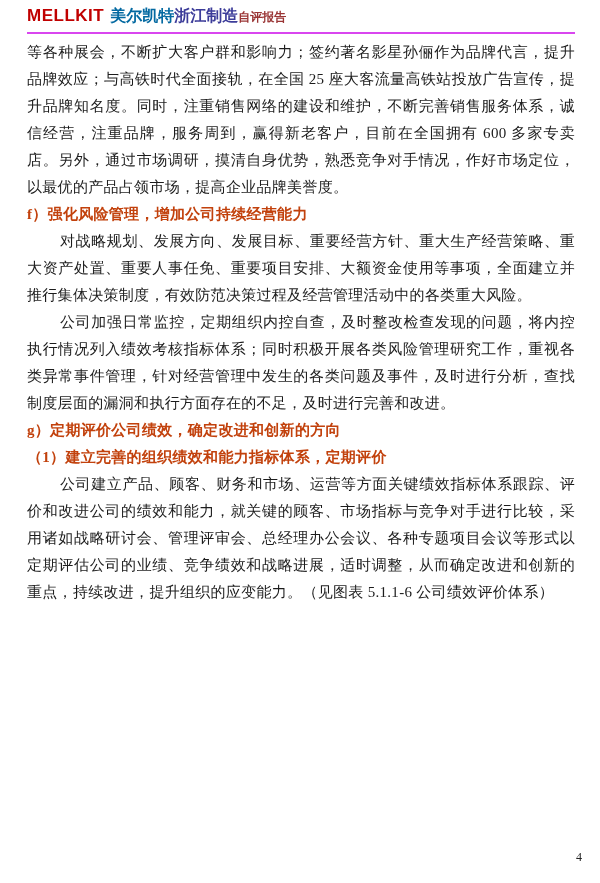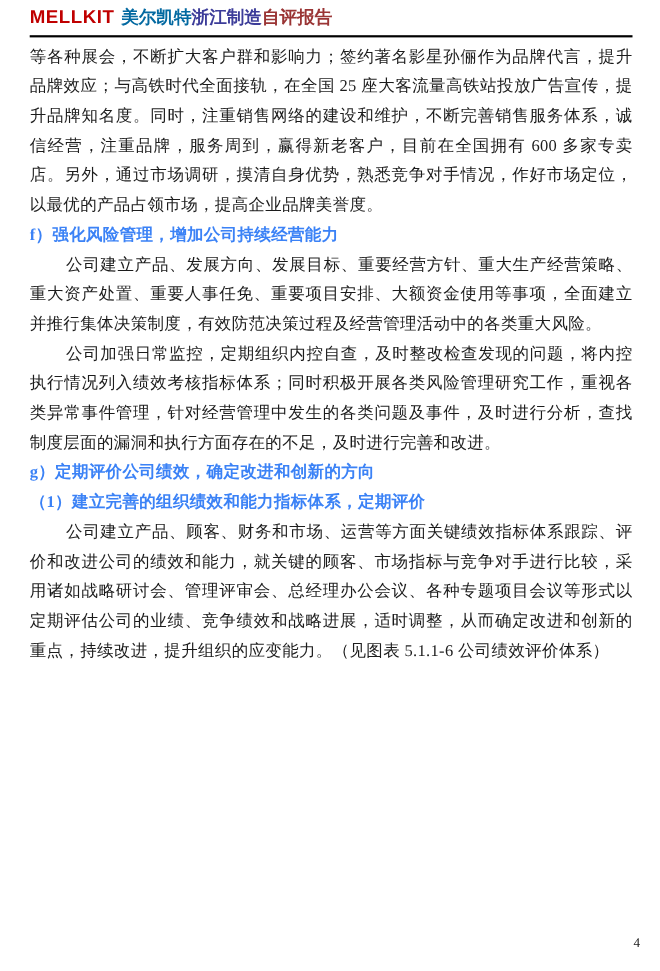--- a/index.html
+++ b/index.html
@@ -11,21 +11,21 @@
     overflow: hidden;
   }
   .page {
     position: absolute;
     left: 27px; top: 6px;
     width: 548px;
   }
   .doc-header {
     display: flex;
     align-items: baseline;
-    border-bottom: 2px solid #000000;
+    border-bottom: 2px solid #d946ef;
     padding-bottom: 5px;
   }
   .logo-en {
     font-family: "Liberation Sans", sans-serif;
     font-weight: bold;
     font-size: 17px;
     color: #c00000;
     letter-spacing: 0.5px;
   }
   .logo-cn {
@@ -33,37 +33,37 @@
     color: #0369a1;
     margin-left: 6px;
     font-weight: bold;
   }
   .title-blue {
     font-size: 16px;
     color: #3c3c99;
     font-weight: bold;
   }
   .title-red {
-    font-size: 16px;
+    font-size: 12px;
     color: #9a3535;
     font-weight: bold;
   }
   .doc-body {
     margin-top: 5px;
     font-size: 15px;
     line-height: 27px;
     color: #1c1c1c;
     text-align: justify;
     letter-spacing: 0.3px;
   }
   .doc-body p { margin: 0; }
   .doc-body p.indent { text-indent: 2.2em; }
   .doc-body p.heading {
     font-weight: bold;
-    color: #3b82f6;
+    color: #c2410c;
     text-align: left;
   }
   .page-number {
     position: absolute;
     right: 18px;
     bottom: 18px;
     font-size: 12px;
     color: #222222;
     font-family: "Liberation Serif", serif;
   }
@@ -74,21 +74,21 @@
 <div class="page">
   <div class="doc-header">
     <span class="logo-en">MELLKIT</span>
     <span class="logo-cn">美尔凯特</span>
     <span class="title-blue">浙江制造</span>
     <span class="title-red">自评报告</span>
   </div>
   <div class="doc-body">
       <p class="">等各种展会，不断扩大客户群和影响力；签约著名影星孙俪作为品牌代言，提升品牌效应；与高铁时代全面接轨，在全国 25 座大客流量高铁站投放广告宣传，提升品牌知名度。同时，注重销售网络的建设和维护，不断完善销售服务体系，诚信经营，注重品牌，服务周到，赢得新老客户，目前在全国拥有 600 多家专卖店。另外，通过市场调研，摸清自身优势，熟悉竞争对手情况，作好市场定位，以最优的产品占领市场，提高企业品牌美誉度。</p>
       <p class="heading">f）强化风险管理，增加公司持续经营能力</p>
-      <p class=" indent">公司建立产品、发展方向、发展目标、重要经营方针、重大生产经营策略、重大资产处置、重要人事任免、重要项目安排、大额资金使用等事项，全面建立并推行集体决策制度，有效防范决策过程及经营管理活动中的各类重大风险。</p>
+      <p class=" indent">对战略规划、发展方向、发展目标、重要经营方针、重大生产经营策略、重大资产处置、重要人事任免、重要项目安排、大额资金使用等事项，全面建立并推行集体决策制度，有效防范决策过程及经营管理活动中的各类重大风险。</p>
       <p class=" indent">公司加强日常监控，定期组织内控自查，及时整改检查发现的问题，将内控执行情况列入绩效考核指标体系；同时积极开展各类风险管理研究工作，重视各类异常事件管理，针对经营管理中发生的各类问题及事件，及时进行分析，查找制度层面的漏洞和执行方面存在的不足，及时进行完善和改进。</p>
       <p class="heading">g）定期评价公司绩效，确定改进和创新的方向</p>
       <p class="heading">（1）建立完善的组织绩效和能力指标体系，定期评价</p>
       <p class=" indent">公司建立产品、顾客、财务和市场、运营等方面关键绩效指标体系跟踪、评价和改进公司的绩效和能力，就关键的顾客、市场指标与竞争对手进行比较，采用诸如战略研讨会、管理评审会、总经理办公会议、各种专题项目会议等形式以定期评估公司的业绩、竞争绩效和战略进展，适时调整，从而确定改进和创新的重点，持续改进，提升组织的应变能力。（见图表 5.1.1-6 公司绩效评价体系）</p>
     </div>
 </div>
 
 <div class="page-number">4</div>
 
 </body></html>

